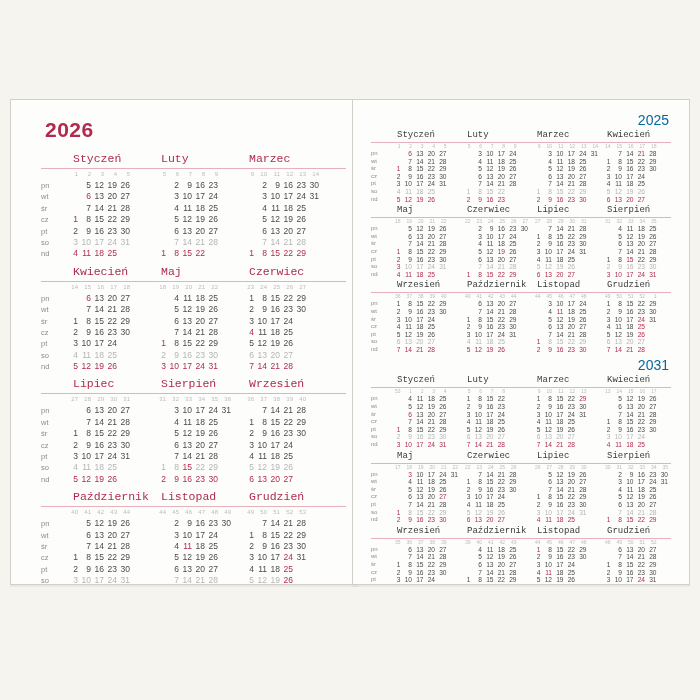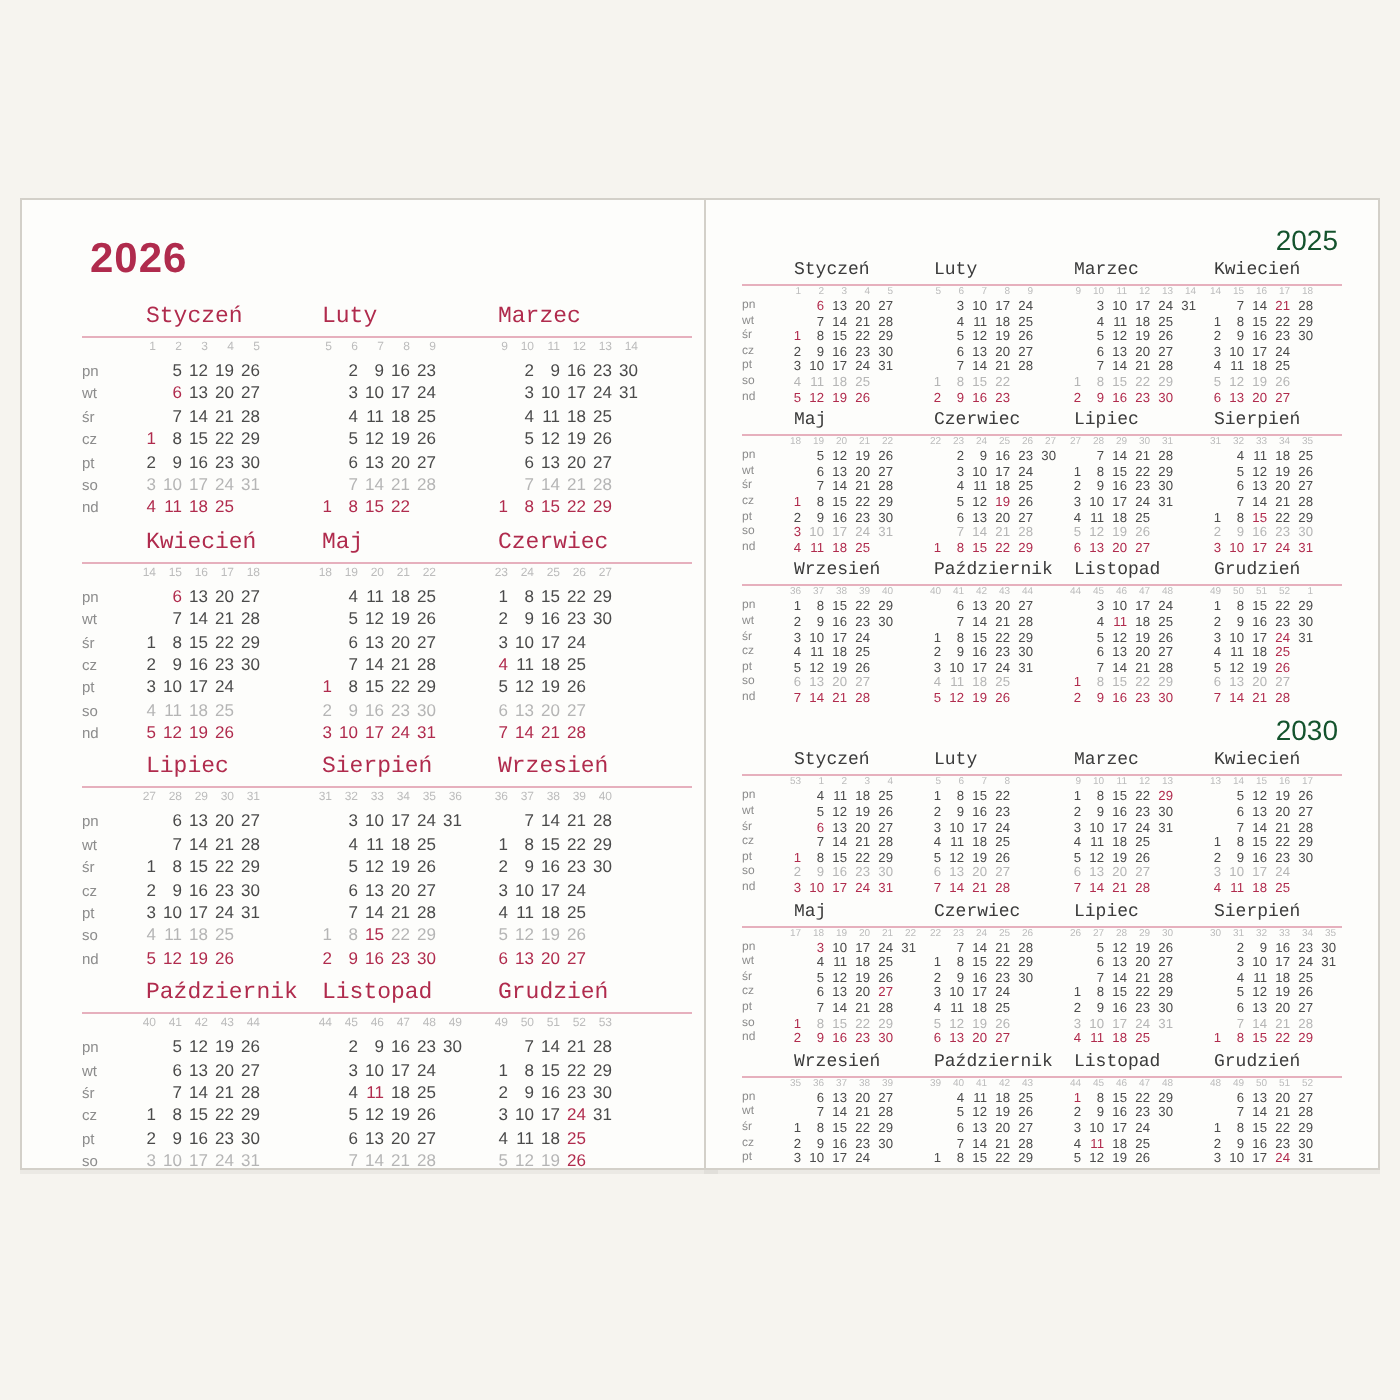--- a/index.html
+++ b/index.html
@@ -6,21 +6,21 @@
     background:#f6f4ef;font-family:"Liberation Sans","DejaVu Sans",sans-serif;}
   .spread{position:relative;width:700px;height:700px;}
   .page{position:absolute;top:99px;height:486px;background:#fdfdfb;
     border:1px solid #d3d0c9;box-sizing:border-box;overflow:hidden;
     box-shadow:0 2px 0 rgba(120,115,100,0.08);}
   .page.left{left:10px;width:349px;padding:14px 12px 0 30px;}
   .page.right{left:352px;width:338px;padding:12px 18px 0 18px;}
 
   .yr{white-space:nowrap;}
   .yr-l{font-size:21px;font-weight:bold;color:var(--accent);margin:4px 0 10px 4px;letter-spacing:.5px;}
-  .yr-r{font-size:14px;color:#14532d;text-align:right;margin:0 2px 2px 0;}
+  .yr-r{font-size:14px;color:#0369a1;text-align:right;margin:0 2px 2px 0;}
   .yr27{margin-top:4px;}
 
   .mrow{margin-bottom:5px;}
   .mhead{display:flex;border-bottom:1px solid var(--rule);padding-bottom:2px;align-items:flex-end;}
   .mbody{display:flex;}
   .wdspace{flex:0 0 auto;}
   .mname{flex:0 0 auto;box-sizing:border-box;padding-left:8px;white-space:nowrap;font-family:Liberation Mono, monospace;}
   .wdcol{flex:0 0 auto;display:flex;flex-direction:column;}
   .mgrid{flex:0 0 auto;box-sizing:border-box;}
   .wrow,.drow{display:flex;}
@@ -1612,21 +1612,21 @@
                 <span class="cell red">7</span>
                 <span class="cell red">14</span>
                 <span class="cell red">21</span>
                 <span class="cell red">28</span>
                 <span class="cell red"></span>
               </div>
             </div>
           </div>
         </div>
       </div>
-    <div class="yr yr-r yr27">2030</div>
+    <div class="yr yr-r yr27">2031</div>
     <div id="grid-2027">
         <div class="mrow">
           <div class="mhead">
             <span class="wdspace"></span>
             <span class="mname">Styczeń</span>
             <span class="mname">Luty</span>
             <span class="mname">Marzec</span>
             <span class="mname">Kwiecień</span>
           </div>
           <div class="mbody">

